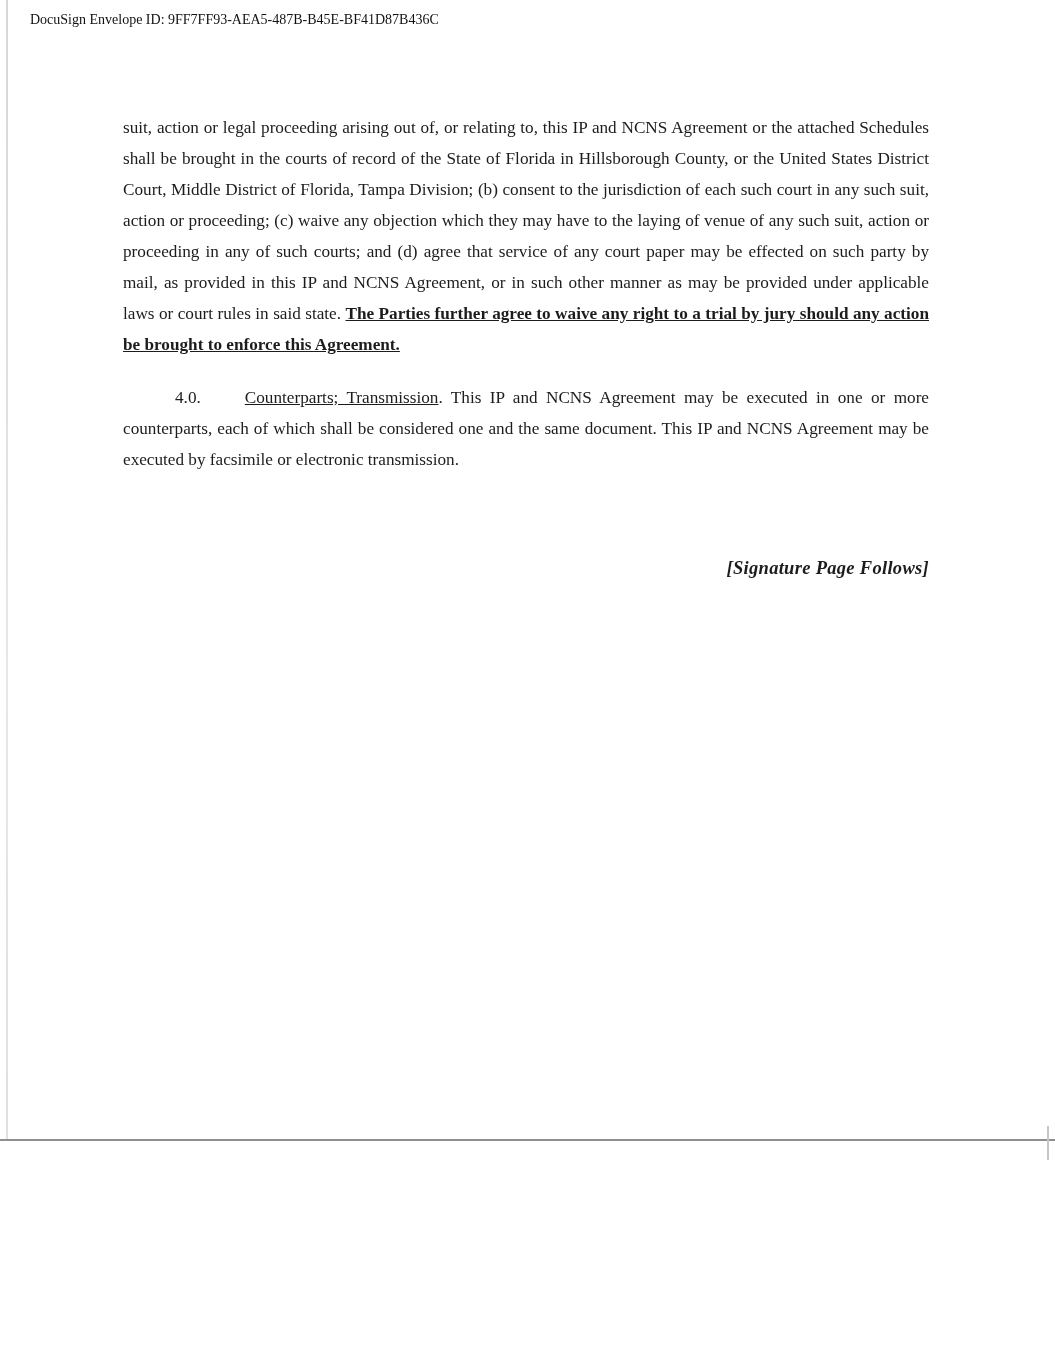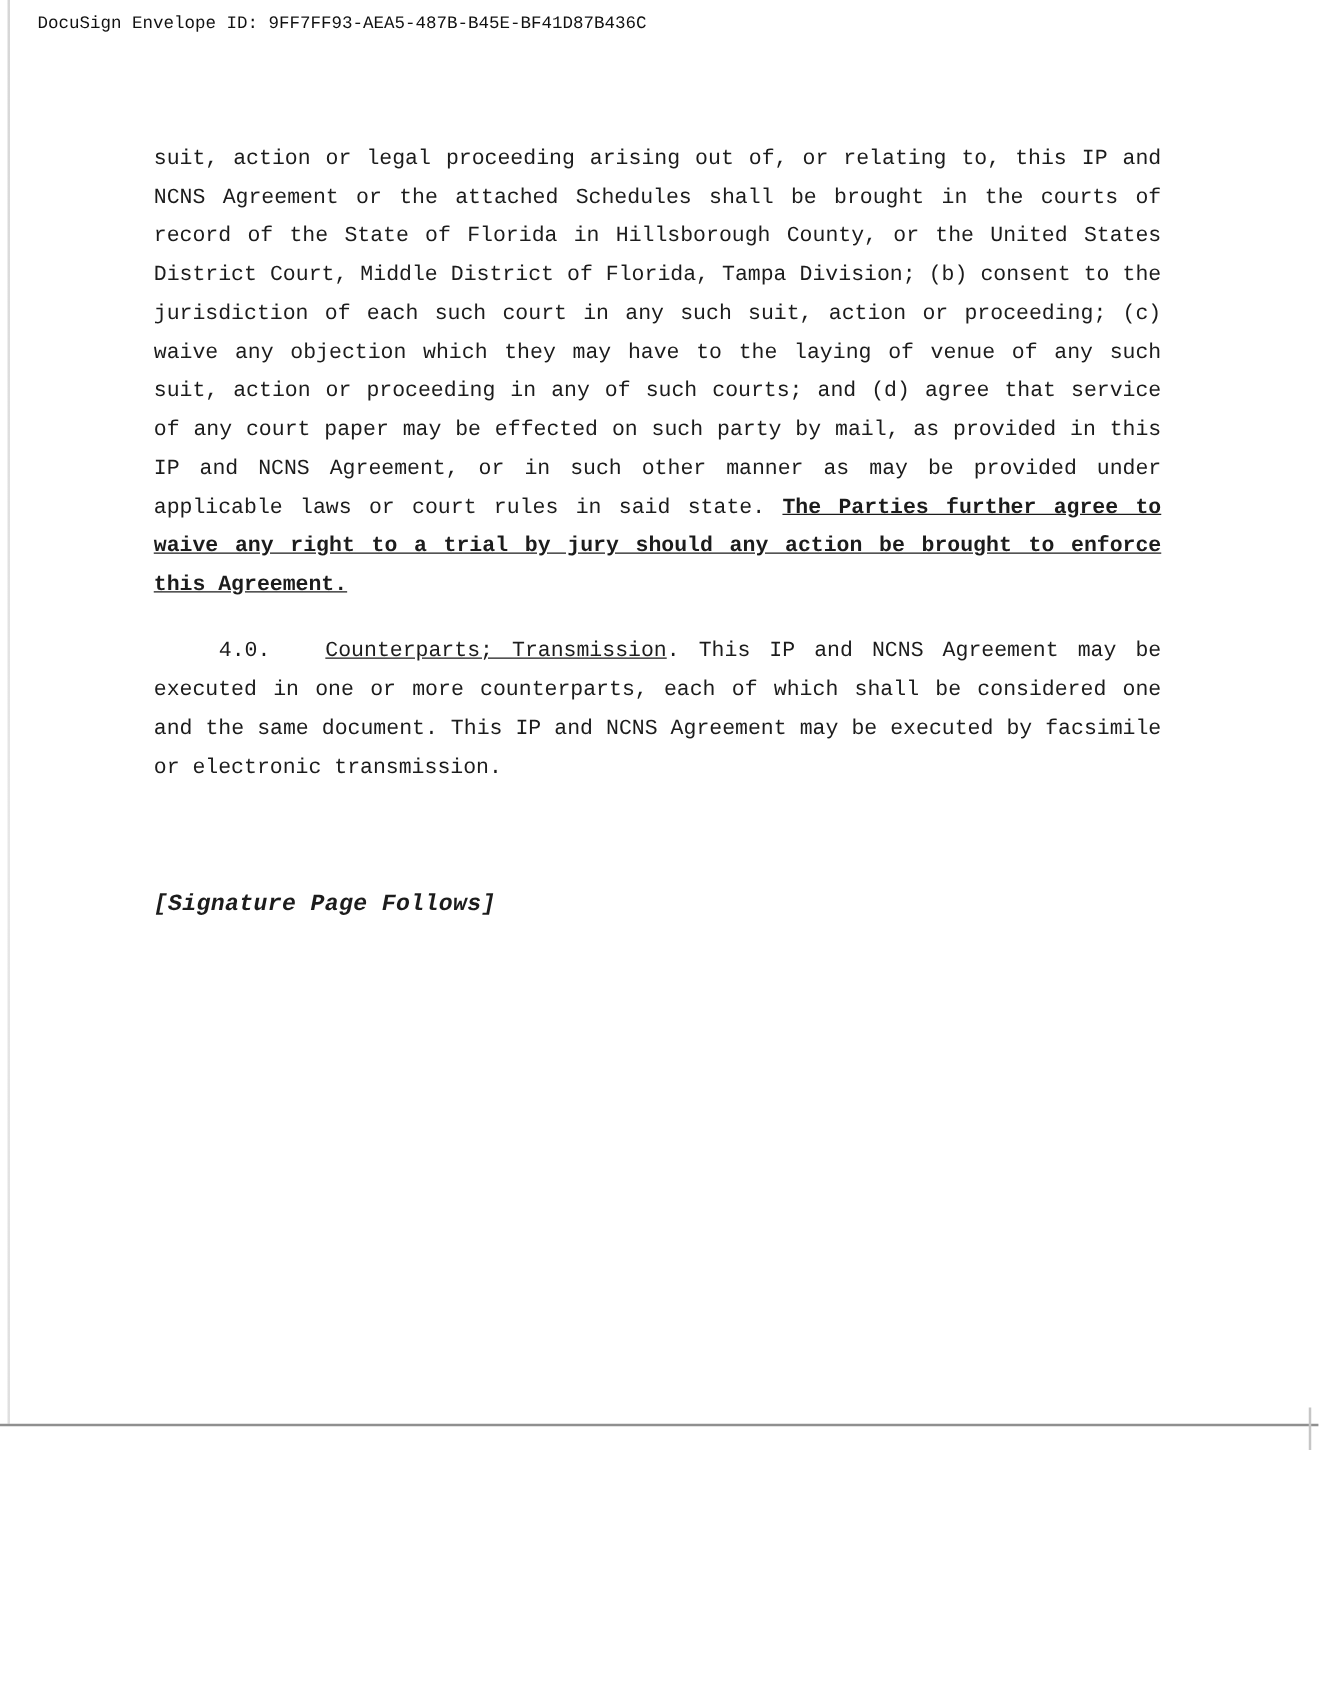--- a/index.html
+++ b/index.html
@@ -5,21 +5,21 @@
   html, body {
     margin: 0;
     padding: 0;
     background: #ffffff;
   }
   .page {
     position: relative;
     width: 1055px;
     height: 1213px;
     background: #ffffff;
-    font-family: Liberation Mono, monospace;
+    font-family: Liberation Serif, serif;
     color: #1c1c1c;
     overflow: hidden;
   }
   .scan-edge-left {
     position: absolute;
     left: 6px;
     top: 0;
     width: 2px;
     height: 1139px;
     background: linear-gradient(to bottom, #cfcfcf, #e3e3e3 60%, #dadada);
@@ -57,21 +57,21 @@
   }
   .section-heading {
     text-decoration: underline;
   }
   .emphasis-underline {
     font-weight: bold;
     text-decoration: underline;
   }
   .signature-note {
     margin: 78px 0 0 0;
-    text-align: left;
+    text-align: right;
     font-weight: bold;
     font-style: italic;
     font-size: 18.5px;
     letter-spacing: 0.3px;
   }
   .page-divider {
     position: absolute;
     left: 0;
     top: 1139px;
     width: 1055px;

